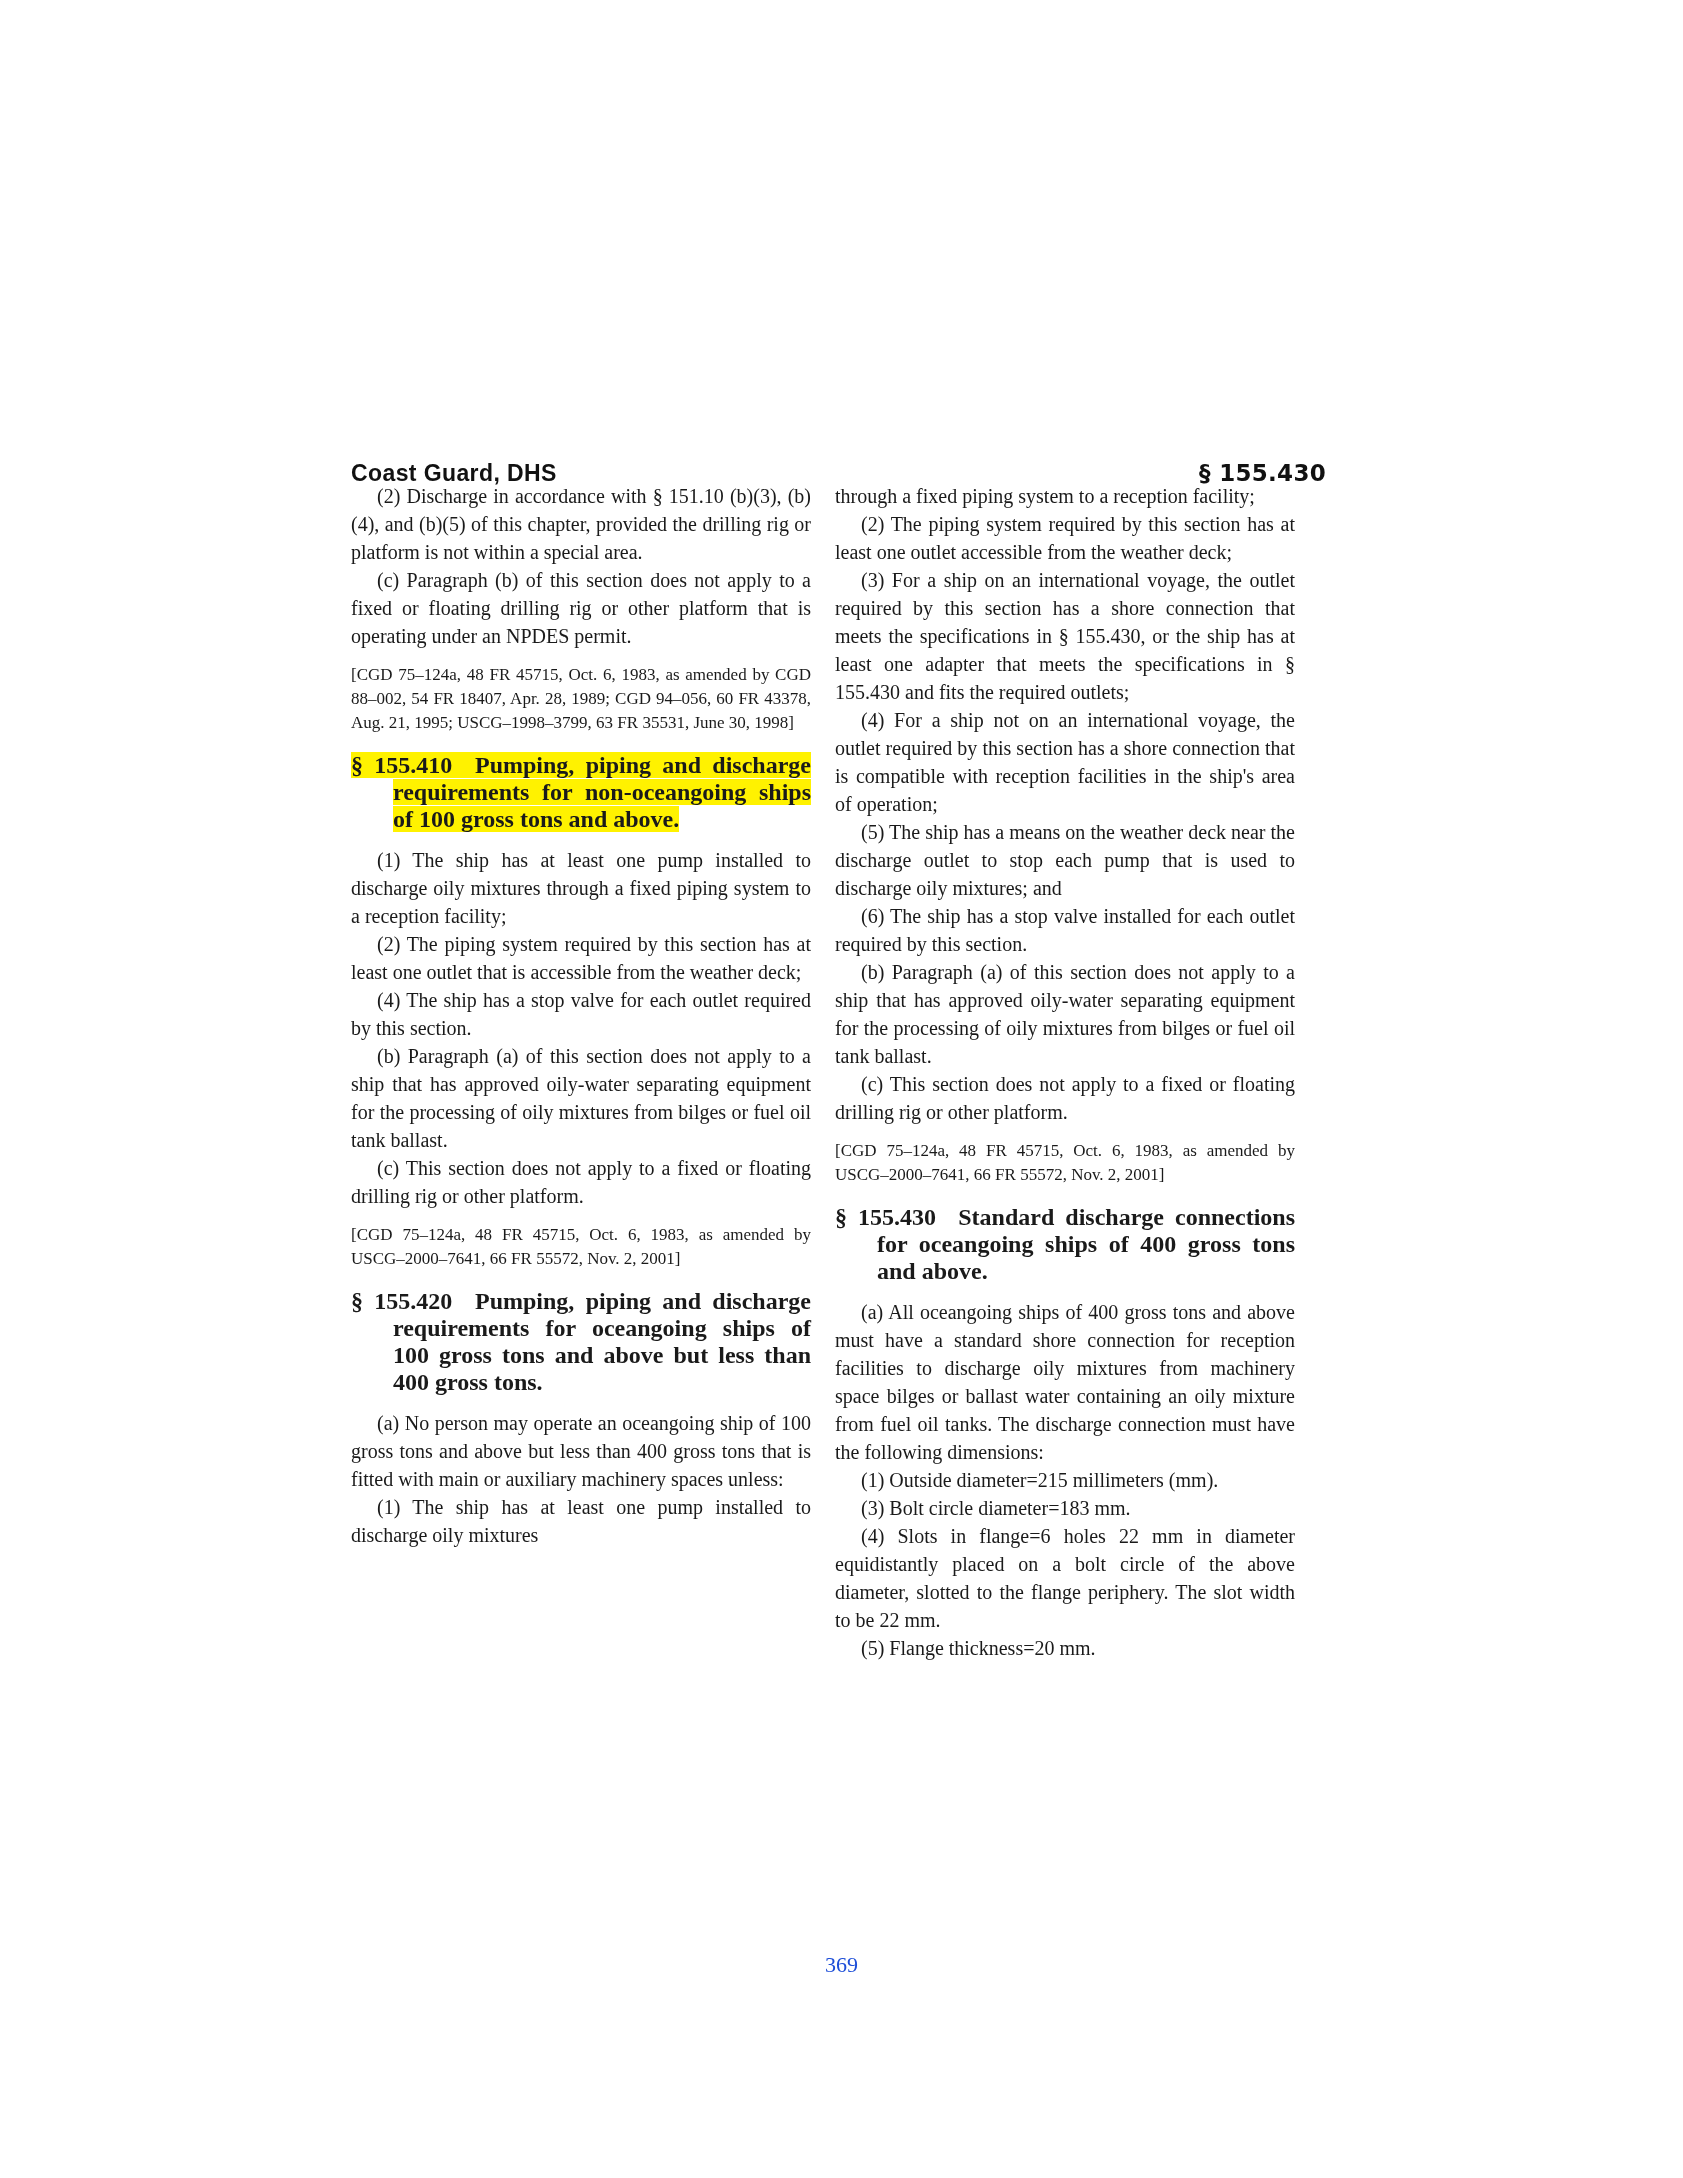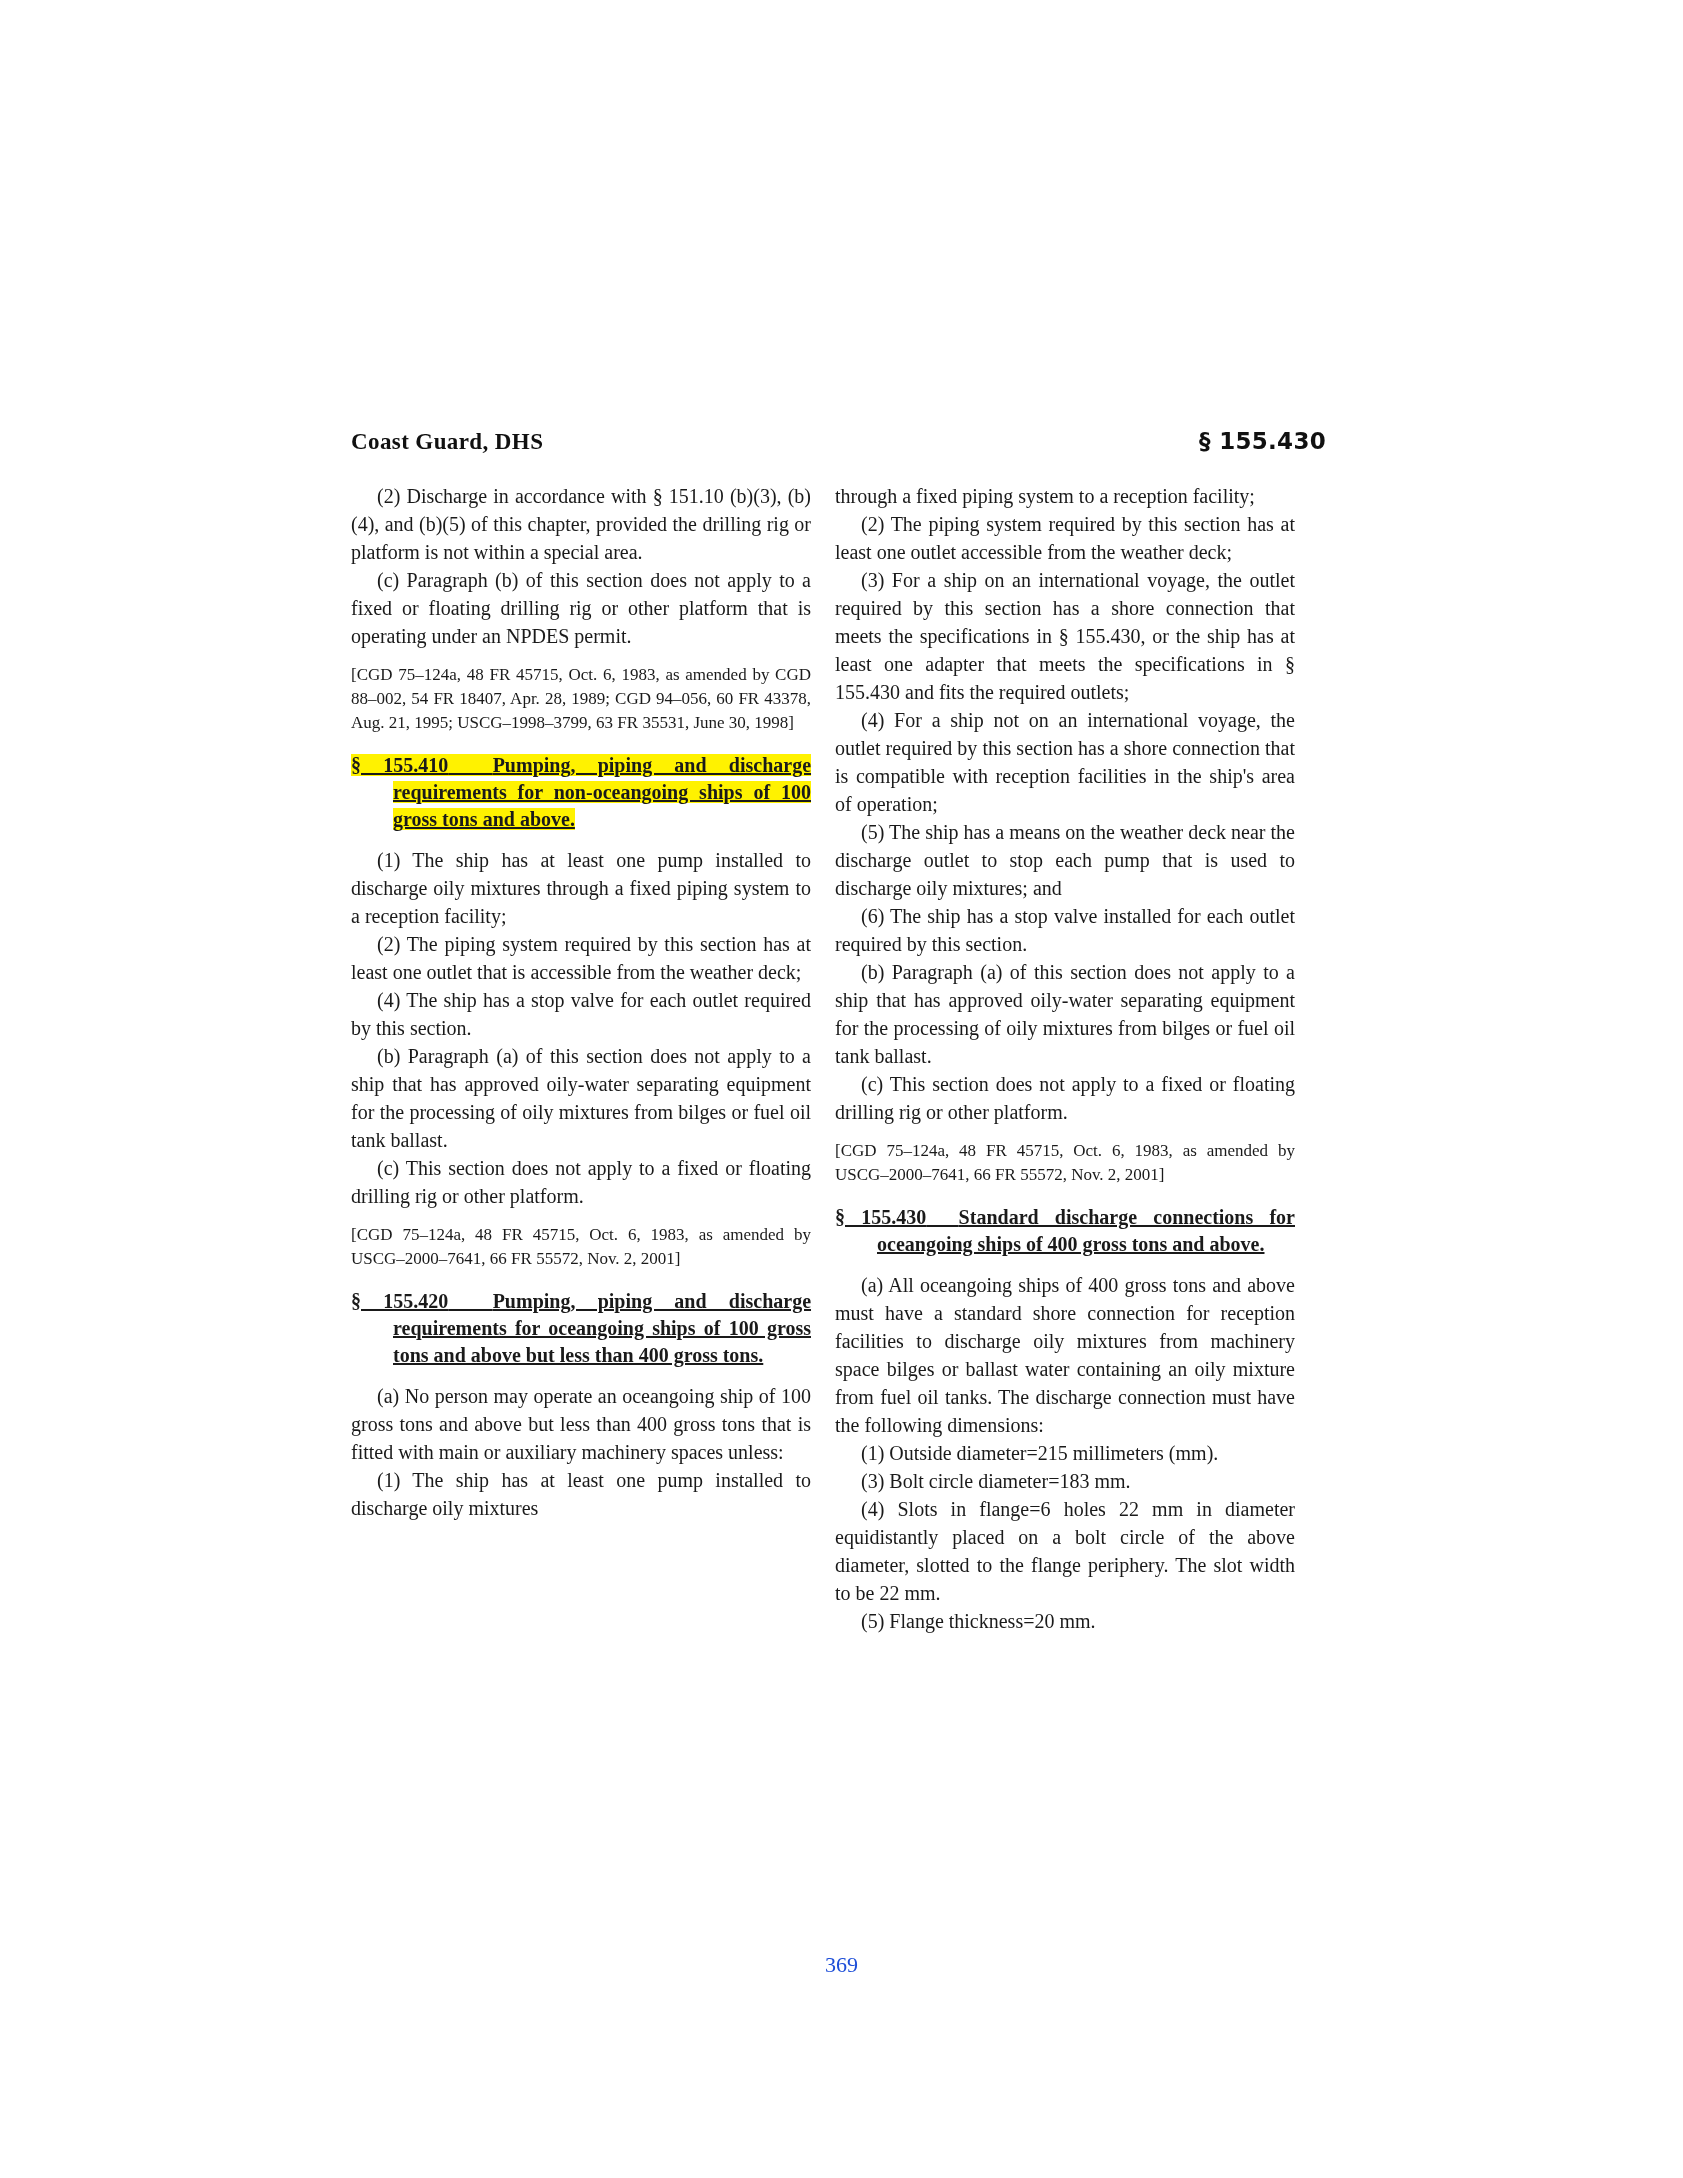--- a/index.html
+++ b/index.html
@@ -29,25 +29,26 @@
   .runhead {
     position: absolute;
     left: 351px;
     top: 428px;
     width: 975px;
     display: flex;
     justify-content: space-between;
     align-items: baseline;
   }
   .runhead-left {
-    font-family: Liberation Serif, serif;
+    font-family: Liberation Sans, sans-serif;
     font-size: 23px;
     font-weight: 700;
     letter-spacing: 0.4px;
     color: #111;
+    margin-top: 32px;
   }
   .runhead-right {
     font-family: "DejaVu Sans", "Liberation Sans", sans-serif;
     font-size: 23px;
     font-weight: 700;
     letter-spacing: 0.3px;
     color: #111;
   }
 
   
@@ -86,30 +87,29 @@
     margin-top: 13px;
     margin-bottom: 13px;
     text-align: justify;
   }
   p.last-line-full {
     text-align-last: left;
   }
 
   
   p.sect-head {
-    font-size: 20px;
+    font-size: 24px;
     line-height: 27px;
     font-weight: 700;
     text-align: justify;
     text-align-last: left;
     margin-top: 17px;
     margin-bottom: 13px;
     padding-left: 42px;
     text-indent: -42px;
-    text-decoration: underline;
   }
   p.sect-head .secnum {
     white-space: nowrap;
   }
 
   
   .hl {
     background-color: #fff200;
     box-decoration-break: clone;
     -webkit-box-decoration-break: clone;

